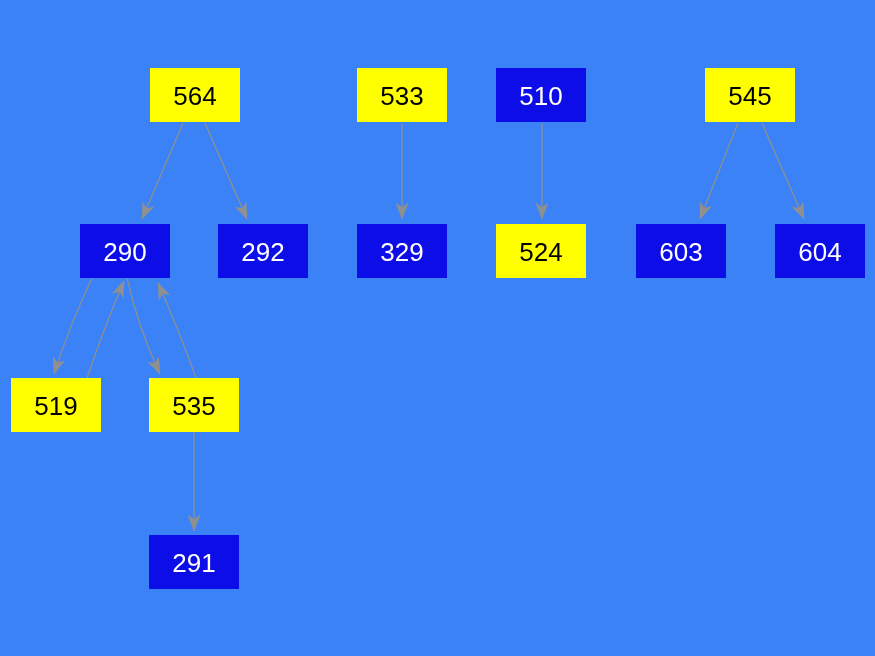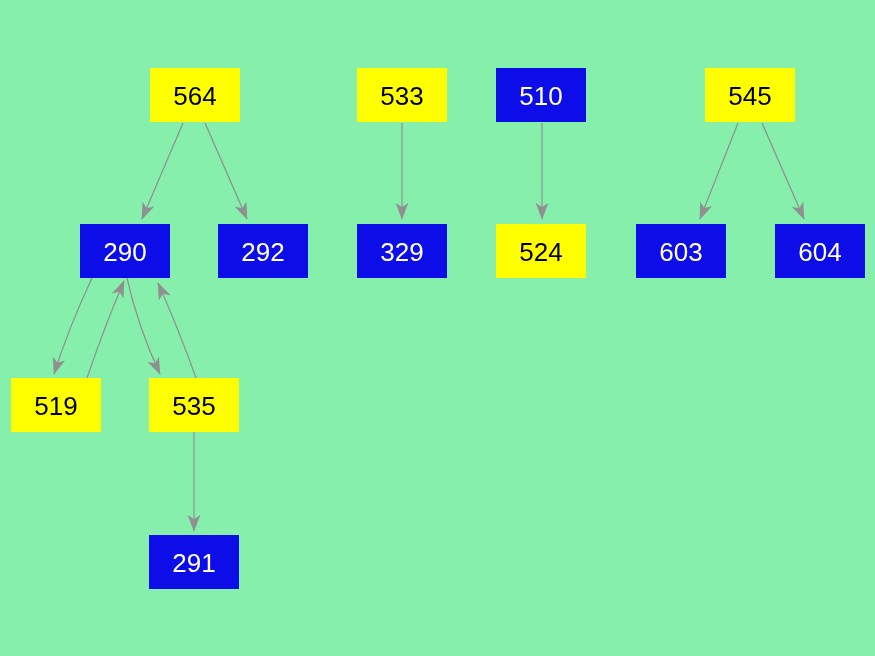--- a/index.html
+++ b/index.html
@@ -4,21 +4,21 @@
 <style>
   html, body {
     margin: 0;
     padding: 0;
     background: #ffffff;
   }
   .canvas-wrap {
     position: relative;
     width: 875px;
     height: 656px;
-    background: #86efac;
+    background: #3b82f6;
     overflow: hidden;
     font-family: "Liberation Sans", sans-serif;
   }
   svg text {
     font-family: "Liberation Sans", sans-serif;
   }
 </style>
 </head>
 <body>
 

